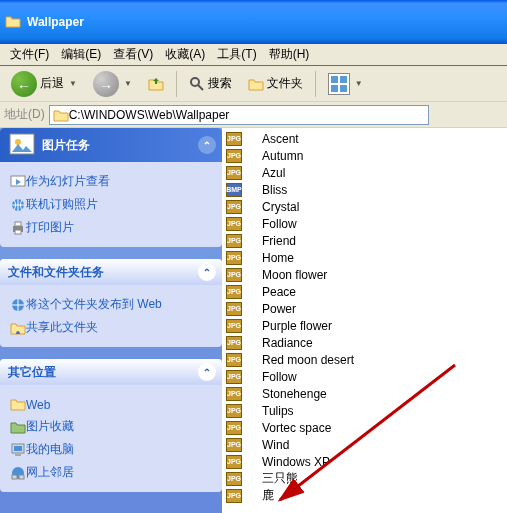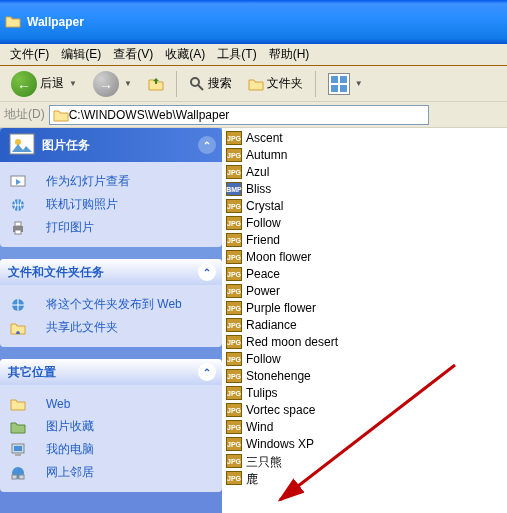--- a/index.html
+++ b/index.html
@@ -23,24 +23,24 @@
 .content{display:flex;height:calc(513px - 28px - 22px - 36px - 26px)}
 .sidebar{width:222px;background:linear-gradient(to bottom,#7aa1e6,#6487dc);overflow:hidden}
 .panel{background:#d6dff7;border-radius:4px;margin-bottom:12px;overflow:hidden}
 .panel-hd{background:linear-gradient(to bottom,#fff,#c6d3f7);height:26px;display:flex;align-items:center;padding:0 8px;font-weight:bold;color:#215dc6;position:relative}
 .panel-hd.dark{background:linear-gradient(to right,#2a5fc7,#4f7fe0);color:#fff}
 .panel-hd .picon{width:28px;height:28px;margin-right:6px;margin-top:-2px}
 .panel-hd.dark{height:34px}
 .collapse{position:absolute;right:6px;width:18px;height:18px;border-radius:50%;background:#fff;display:flex;align-items:center;justify-content:center;color:#2a5fc7;font-size:10px}
 .panel-hd.dark .collapse{background:#7aa1e6;color:#fff}
 .panel-body{padding:8px 10px}
-.task{display:flex;align-items:center;gap:20px;padding:3px 0;color:#215dc6;cursor:pointer}
+.task{display:flex;align-items:flex-end;gap:0;padding:3px 0;color:#215dc6;cursor:pointer}
 .smicon{width:16px;height:16px;flex:none}
 .filelist{flex:1;background:#fff;overflow:auto;padding:2px}
-.file{display:flex;gap:4px;padding:1px 2px;height:17px}
+.file{display:flex;align-items:center;gap:20px;padding:1px 2px;height:17px}
 .ficon{width:16px;height:14px;background:#b8860b;border:1px solid #7a5c00;position:relative;font-size:7px;color:#fff;font-weight:bold;display:flex;align-items:center;justify-content:center;flex:none}
 .ficon.jpg{background:#c89830}
 .ficon.bmp{background:#4a6db8}
 .fname{font-size:12px;color:#000}
 .arrow{position:absolute;pointer-events:none;z-index:50}
 .views-icon{width:22px;height:22px;border:1px solid #888;background:#fff;display:grid;grid-template-columns:1fr 1fr;grid-template-rows:1fr 1fr;gap:2px;padding:2px}
 .views-icon div{background:#5b9bd5}
 </style>
 </head>
 <body>
@@ -240,20 +240,24 @@
       <div class="file">
         <div class="ficon jpg">JPG</div>
         <span class="fname">Follow</span>
       </div>
       <div class="file">
         <div class="ficon jpg">JPG</div>
         <span class="fname">Friend</span>
       </div>
       <div class="file">
         <div class="ficon jpg">JPG</div>
+        <span class="fname">Home</span>
+      </div>
+      <div class="file">
+        <div class="ficon jpg">JPG</div>
         <span class="fname">Moon flower</span>
       </div>
       <div class="file">
         <div class="ficon jpg">JPG</div>
         <span class="fname">Peace</span>
       </div>
       <div class="file">
         <div class="ficon jpg">JPG</div>
         <span class="fname">Power</span>
       </div>

